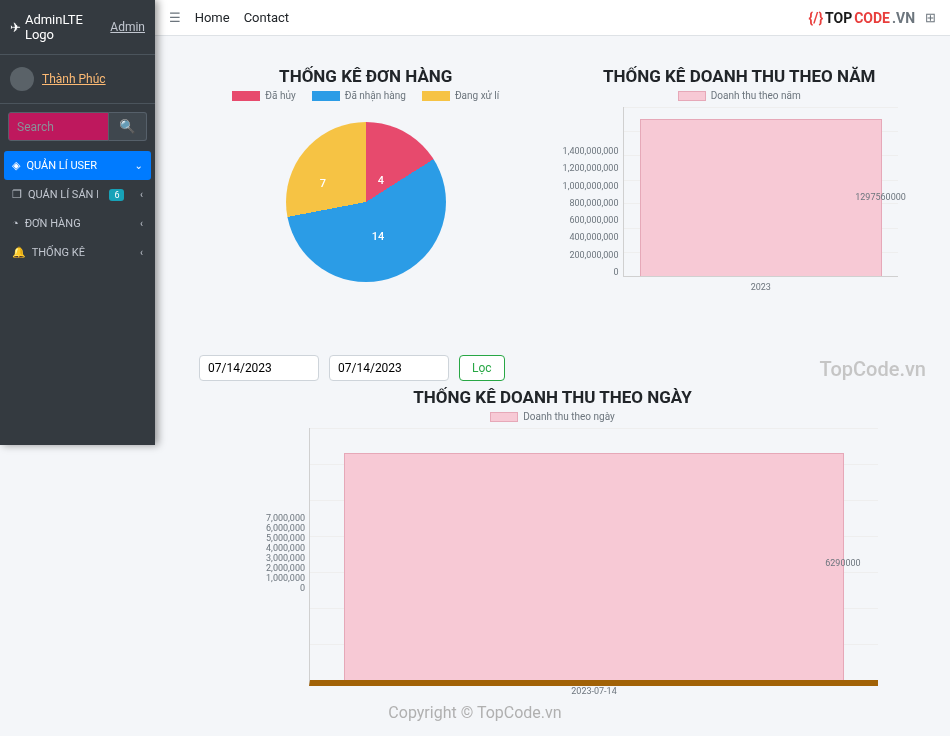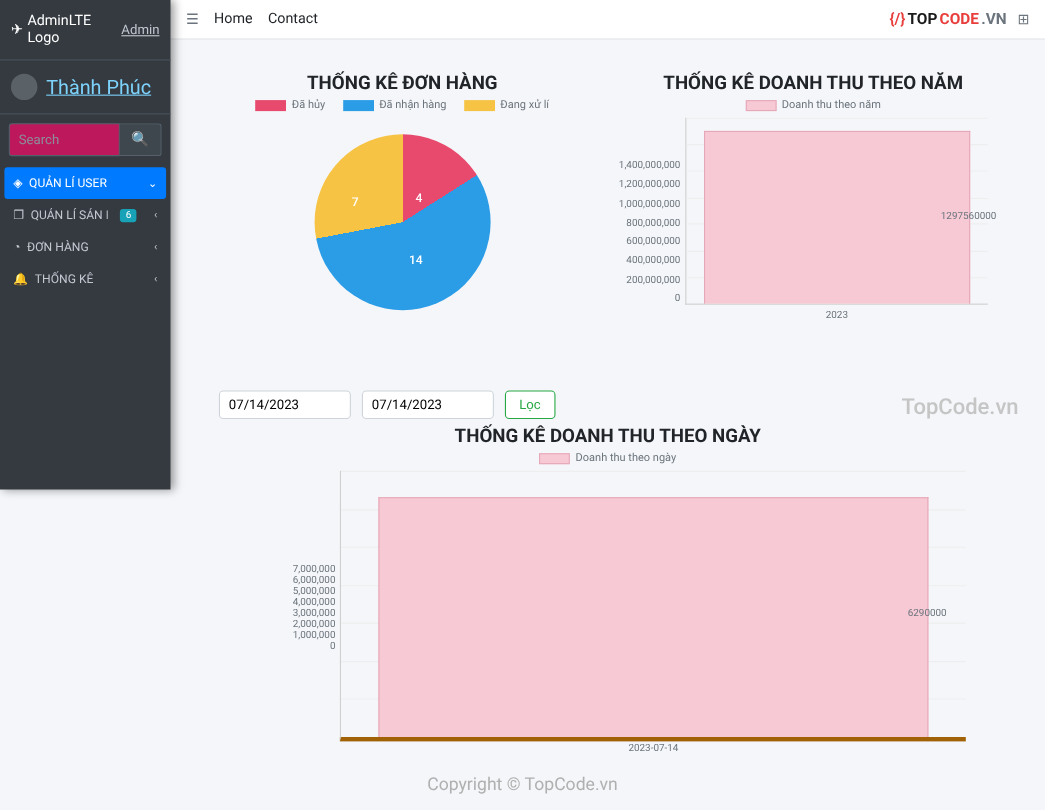--- a/index.html
+++ b/index.html
@@ -4,21 +4,21 @@
 <style>
 * { margin: 0; padding: 0; box-sizing: border-box; font-family: -apple-system, BlinkMacSystemFont, "Segoe UI", Roboto, sans-serif; }
 body { background: #f4f6f9; width: 950px; height: 736px; overflow: hidden; position: relative; }
 
 .sidebar { position: absolute; left: 0; top: 0; width: 155px; height: 445px; background: #343a40; color: #c2c7d0; display: flex; flex-direction: column; box-shadow: 3px 0 8px rgba(0,0,0,0.4); z-index: 100; }
 .brand { padding: 12px 10px; font-size: 14px; color: #fff; display: flex; align-items: center; justify-content: space-between; border-bottom: 1px solid #4b545c; }
 .brand-logo { display: flex; align-items: center; gap: 4px; font-size: 13px; }
 .brand-admin { color: #c2c7d0; text-decoration: underline; font-size: 12px; }
 .user-panel { padding: 12px 10px; border-bottom: 1px solid #4b545c; display: flex; align-items: center; gap: 8px; }
 .user-avatar { width: 24px; height: 24px; border-radius: 50%; background: #5a6268; }
-.user-name { color: #7dd3fc; text-decoration: underline; font-size: 18px; }
+.user-name { color: #fdba74; text-decoration: underline; font-size: 12px; }
 .search-wrap { padding: 8px; display: flex; }
 .search-input { flex: 1; background: #be185d; border: 1px solid #56606a; color: #fff; padding: 6px 8px; font-size: 12px; border-radius: 3px 0 0 3px; min-width: 0; }
 .search-input::placeholder { color: #8a9199; }
 .search-btn { background: #3f474e; border: 1px solid #56606a; border-left: none; color: #c2c7d0; padding: 6px 10px; border-radius: 0 3px 3px 0; cursor: pointer; }
 .nav-menu { list-style: none; padding: 2px 4px; }
 .nav-item { display: flex; align-items: center; padding: 8px 8px; font-size: 11px; cursor: pointer; border-radius: 3px; position: relative; color: #c2c7d0; gap: 6px; }
 .nav-item.active { background: #007bff; color: #fff; }
 .nav-item .caret { margin-left: auto; font-size: 10px; }
 .nav-badge { background: #17a2b8; color: #fff; font-size: 9px; padding: 1px 5px; border-radius: 3px; margin-left: auto; margin-right: 4px; }
 
@@ -62,21 +62,21 @@
 .x-label { position: absolute; bottom: -16px; font-size: 9px; color: #6c757d; width: 100%; text-align: center; }
 
 .filter-row { margin-top: 58px; display: flex; align-items: center; gap: 10px; padding-left: 20px; }
 .date-input { padding: 5px 8px; border: 1px solid #ced4da; border-radius: 4px; font-size: 12px; width: 120px; }
 .filter-btn { padding: 5px 12px; border: 1px solid #28a745; color: #28a745; background: #fff; border-radius: 4px; font-size: 12px; cursor: pointer; }
 
 .day-chart { margin-top: 6px; text-align: center; position: relative; }
 .wm-text { position: absolute; right: 0; top: -30px; color: #c5c5c5; font-size: 20px; font-weight: 500; }
 .day-bar-wrap { position: relative; height: 270px; display: flex; margin: 0 20px 0 70px; }
 .day-y-axis { width: 60px; display: flex; flex-direction: column; justify-content: center; align-items: flex-end; padding: 0 4px 20px 0; font-size: 9px; color: #6c757d; }
-.day-plot { flex: 1; position: relative; border-left: 1px solid #d0d0d0; border-bottom: 4px solid #a16207; margin-bottom: 24px; margin-right: 28px; }
+.day-plot { flex: 1; position: relative; border-left: 1px solid #d0d0d0; border-bottom: 6px solid #a16207; margin-bottom: 12px; margin-right: 28px; }
 
 .copyright { position: absolute; bottom: 14px; left: 50%; transform: translateX(-50%); color: #b0b0b0; font-size: 16px; z-index: 50; }
 </style>
 </head>
 <body>
 
 <div class="sidebar">
   <div class="brand">
     <span class="brand-logo">
       <span>✈</span>

